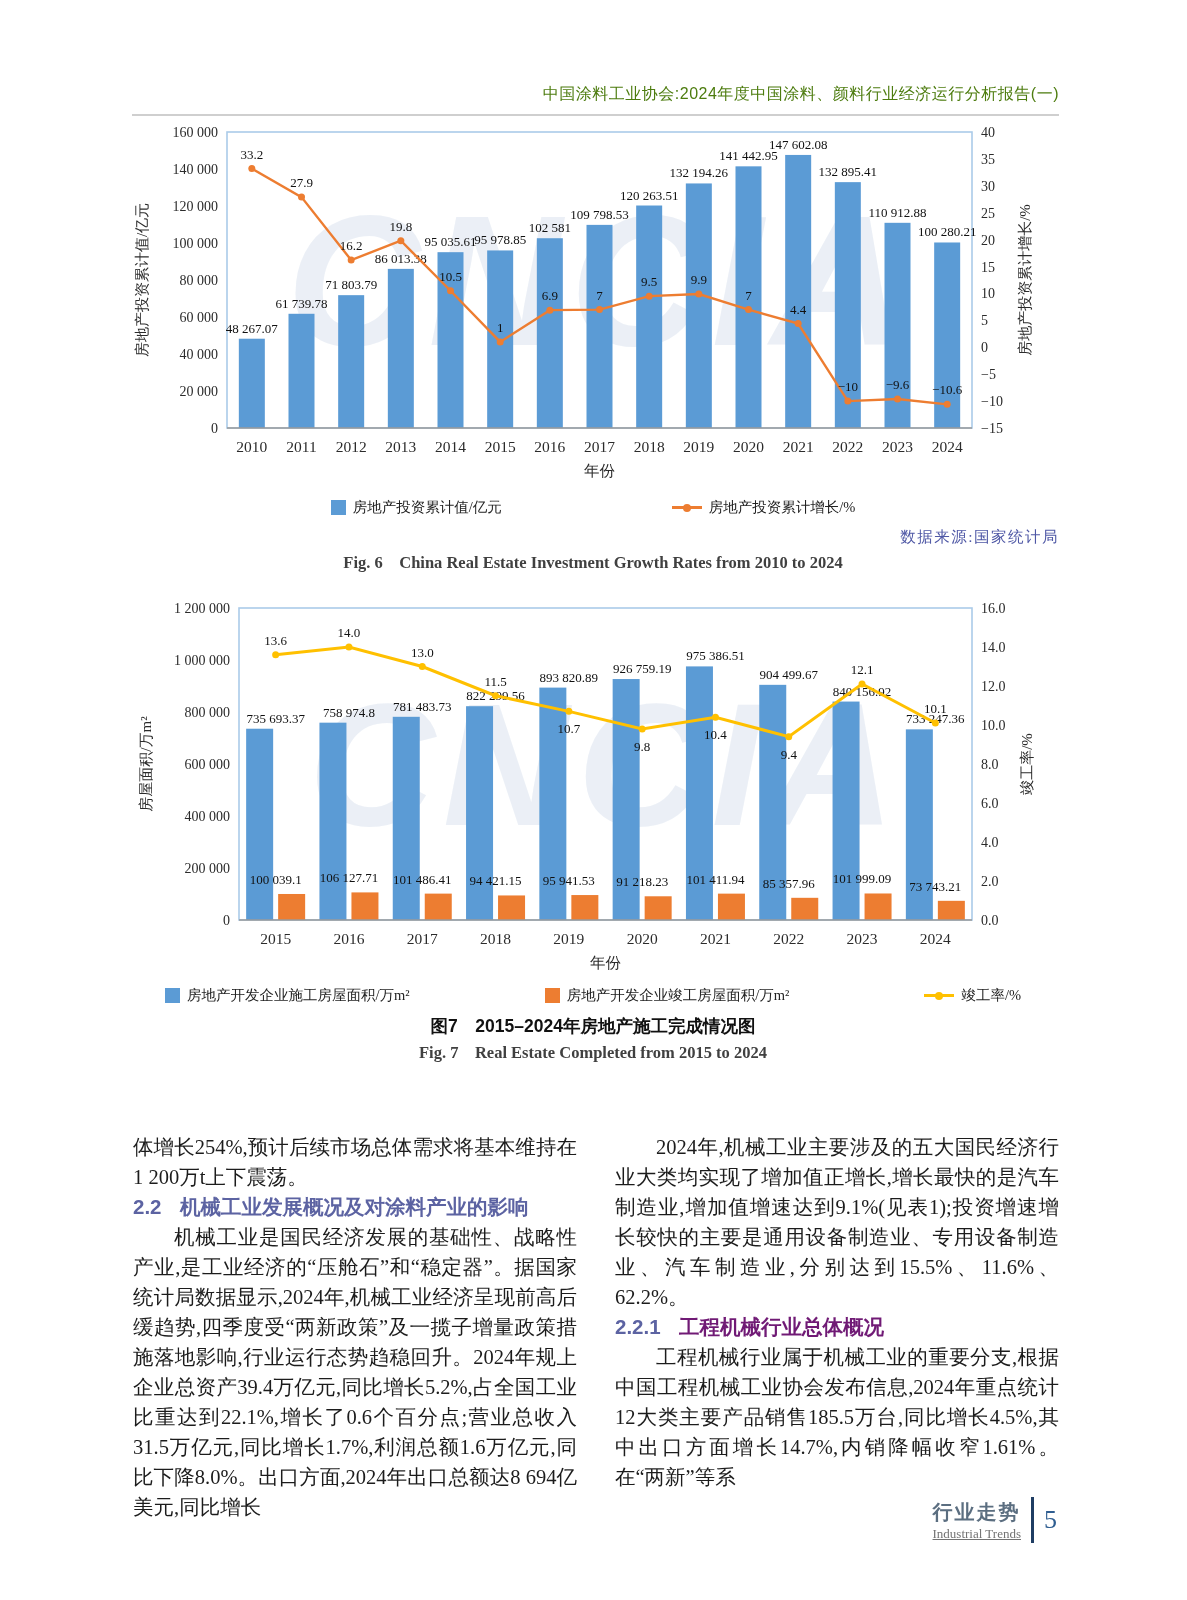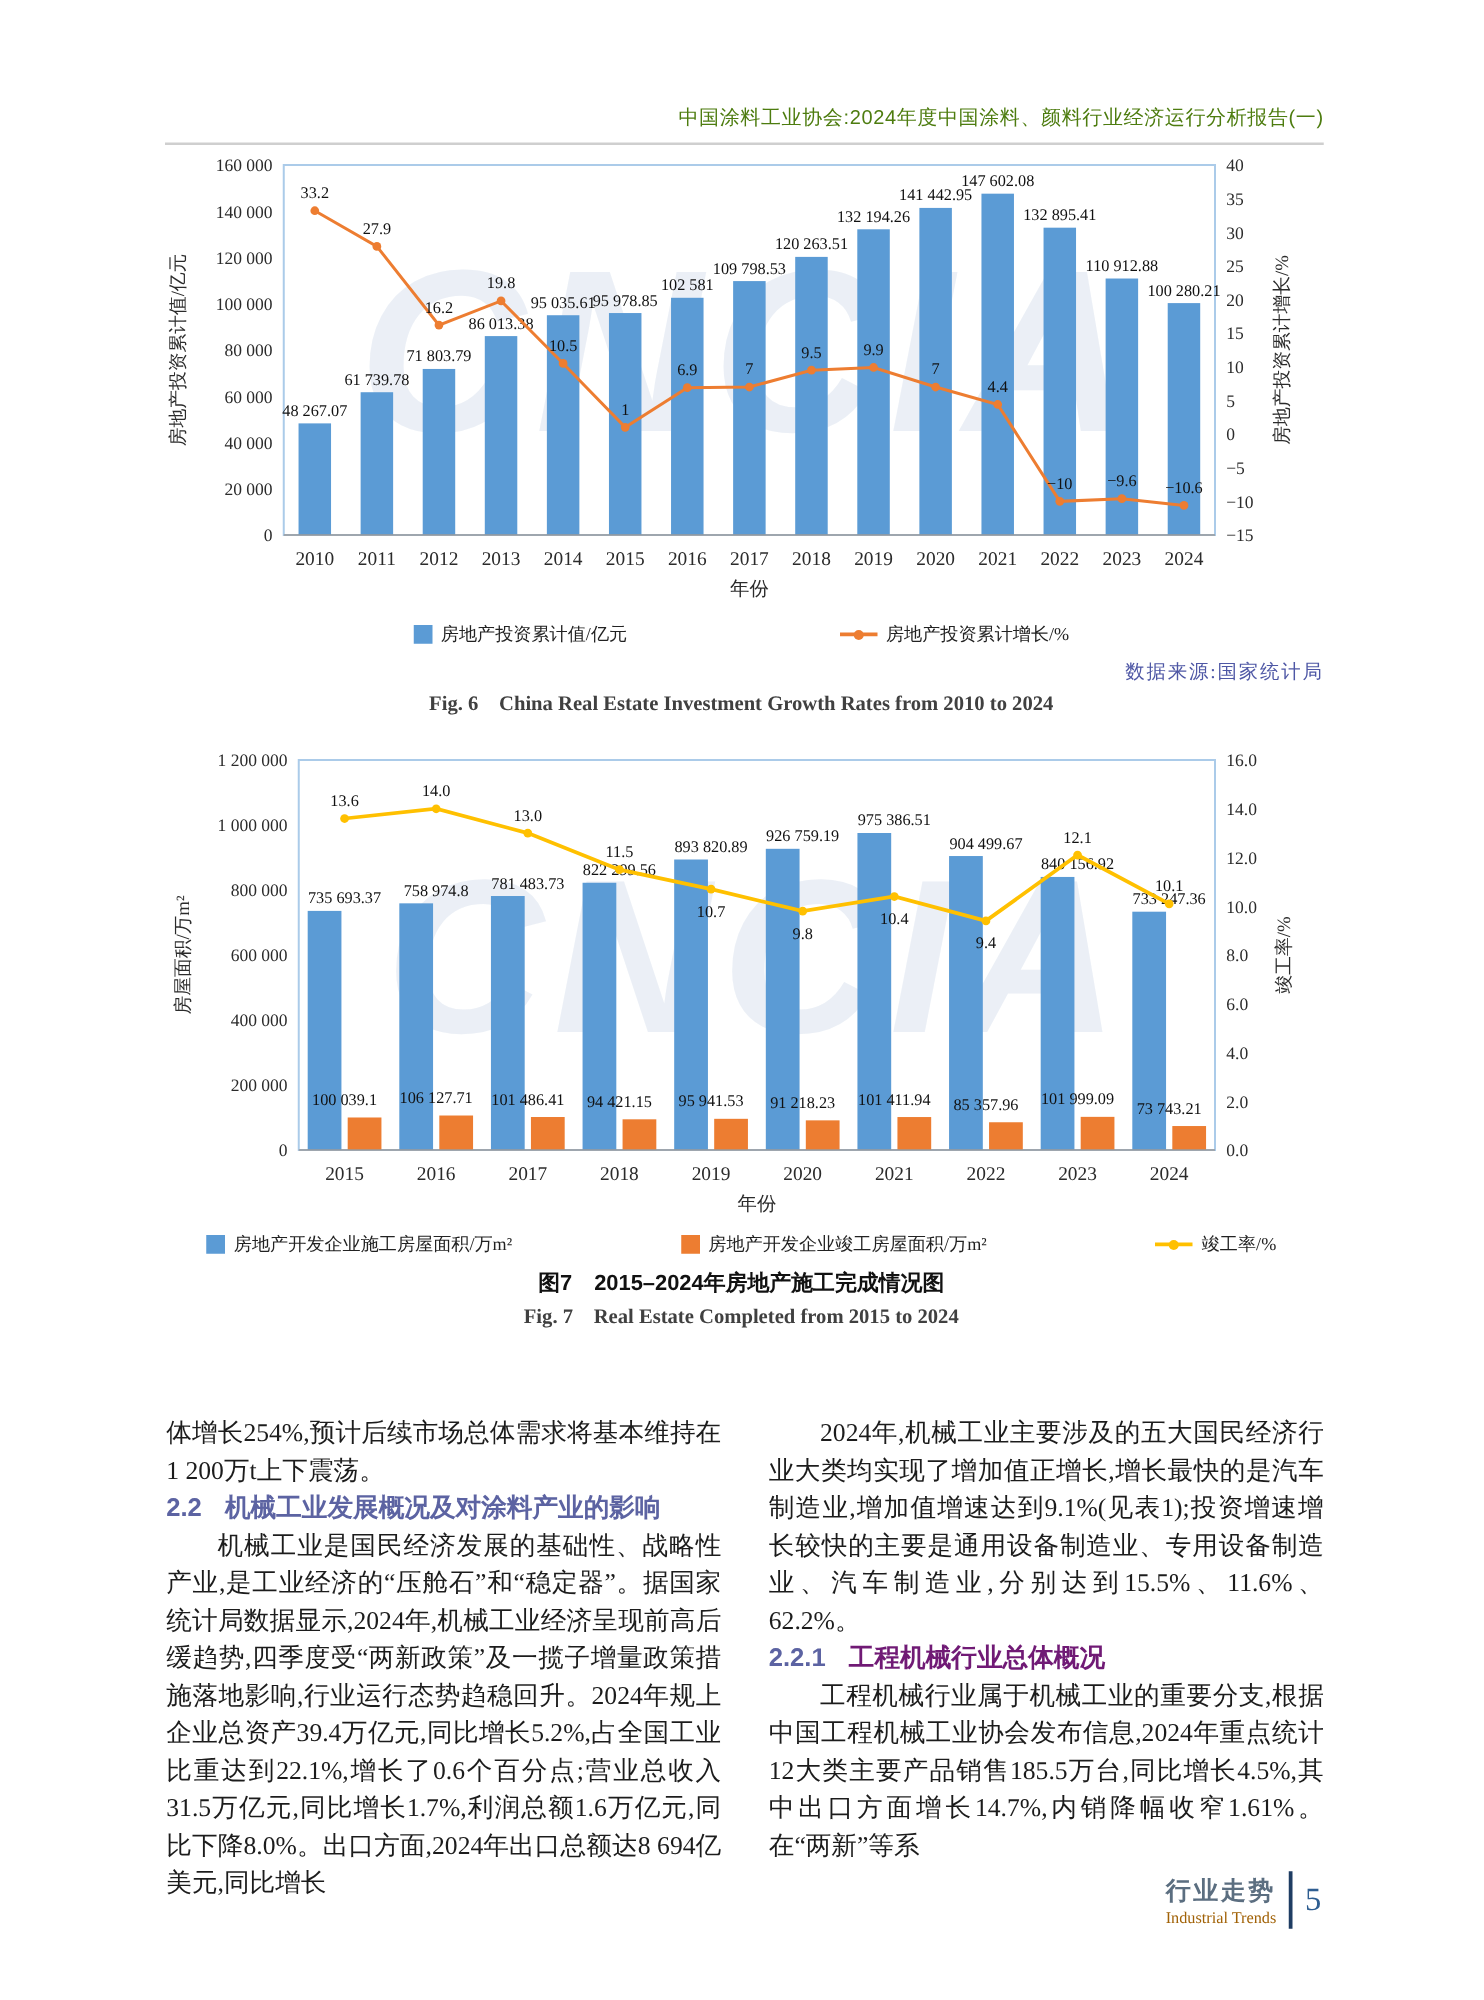--- a/index.html
+++ b/index.html
@@ -46,21 +46,21 @@
   h3.sec{margin:0;font-family:"Liberation Sans","DejaVu Sans",sans-serif;font-size:20.5px;
          font-weight:bold;color:#5c63a2;line-height:30px;}
   h3.sec .t{margin-left:.9em;}
   h3.sec.sub .t{color:#701a75;}
 
   
   .footer{position:absolute;right:130px;top:1497px;display:flex;align-items:center;gap:10px;}
   .f-txt{}
   .f-zh{font-family:"Liberation Sans","DejaVu Sans",sans-serif;font-weight:bold;font-size:20px;
         color:#5b6e80;letter-spacing:2px;}
-  .f-en{font-family:"Liberation Serif","DejaVu Serif",serif;font-size:13px;color:#a16207;}
+  .f-en{font-family:"Liberation Serif","DejaVu Serif",serif;font-size:13px;color:#737373;text-decoration:underline;}
   .f-bar{width:3px;height:46px;background:#1f3d63;}
   .f-num{font-family:"Liberation Serif","DejaVu Serif",serif;font-size:26px;color:#2f5e91;}
 </style>
 </head>
 <body>
 
 <div class="page">
 
   <div class="hdr">
     <span>中国涂料工业协会:2024年度中国涂料、颜料行业经济运行分析报告(一)</span>

